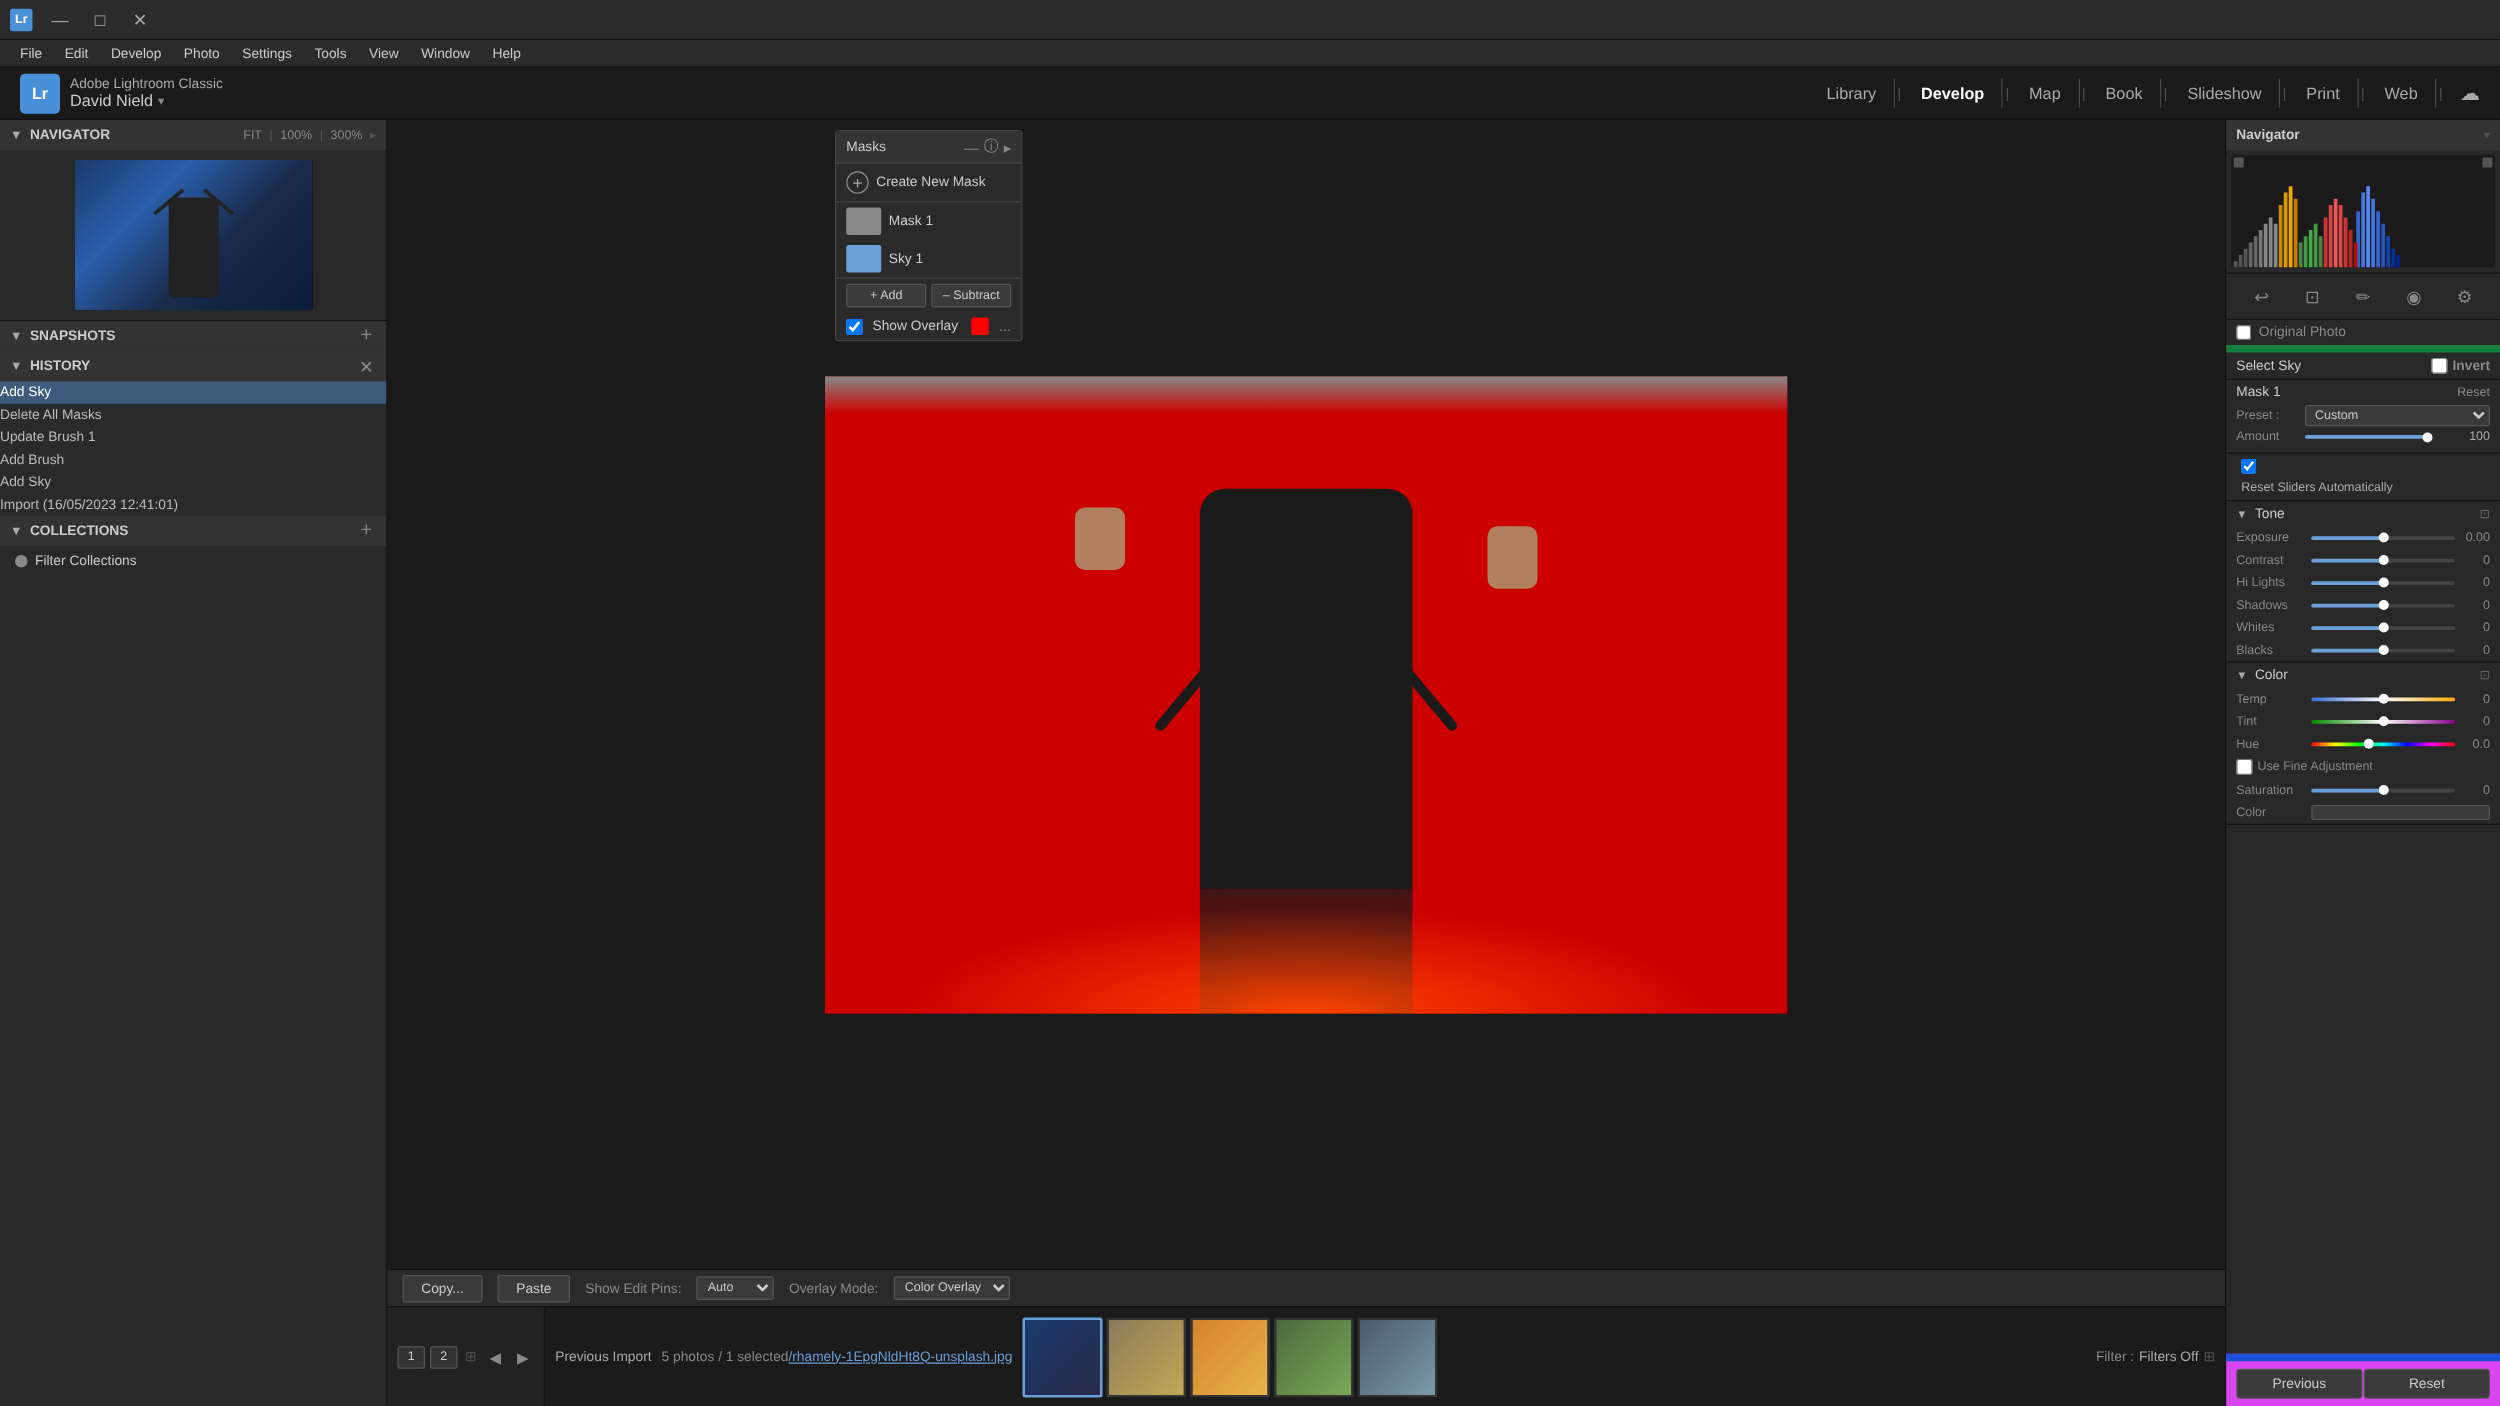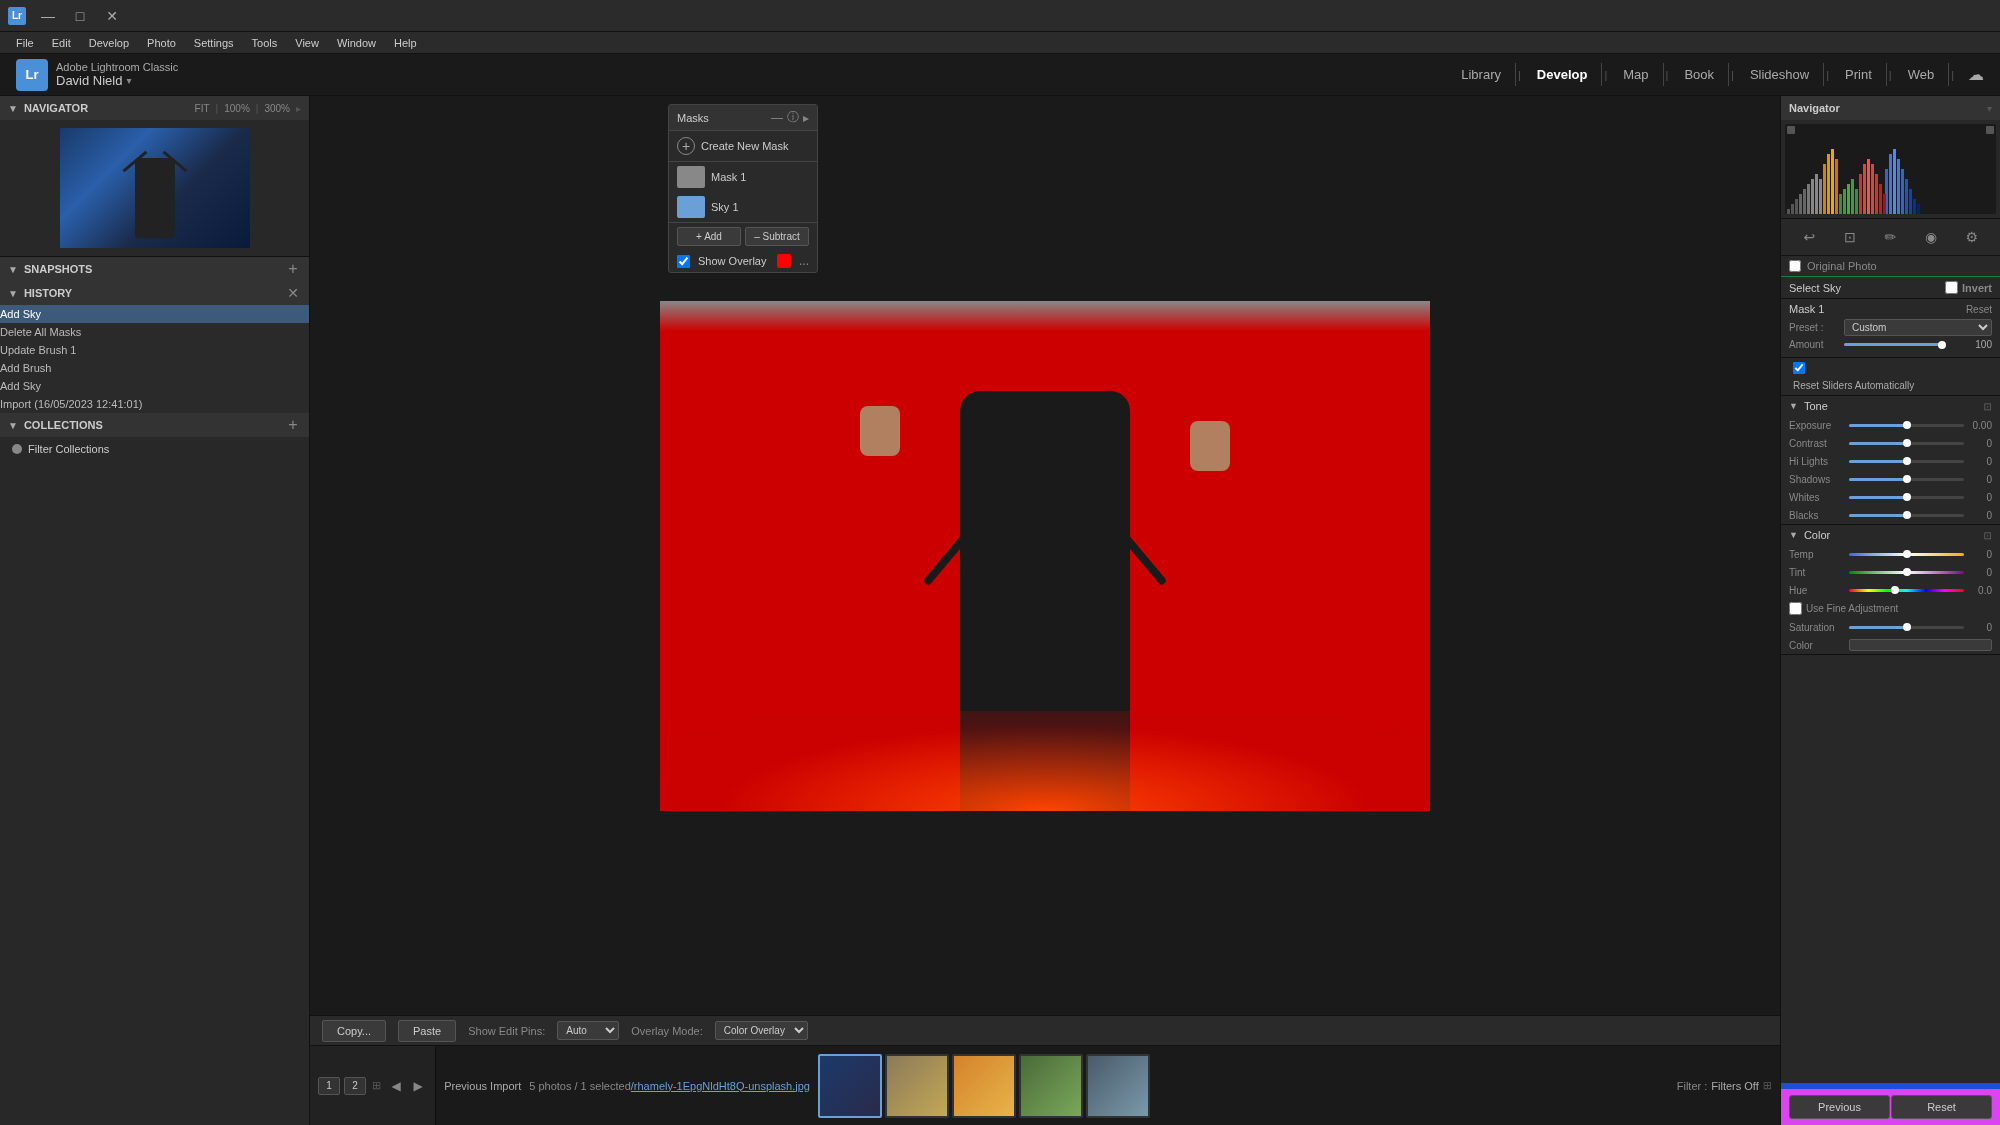--- a/index.html
+++ b/index.html
@@ -649,21 +649,21 @@
       font-size: 14px;
       cursor: pointer;
       border-radius: 3px;
     }
 
     
     #original-photo-row {
       display: flex;
       align-items: center;
       padding: 4px 8px;
-      border-bottom: 1px solid #15803d;
+      border-bottom: 6px solid #15803d;
       gap: 6px;
     }
     .orig-checkbox { width: 12px; height: 12px; }
     .orig-label { font-size: 11px; color: #888; }
 
     
     #select-sky-row {
       display: flex;
       align-items: center;
       padding: 4px 8px;

